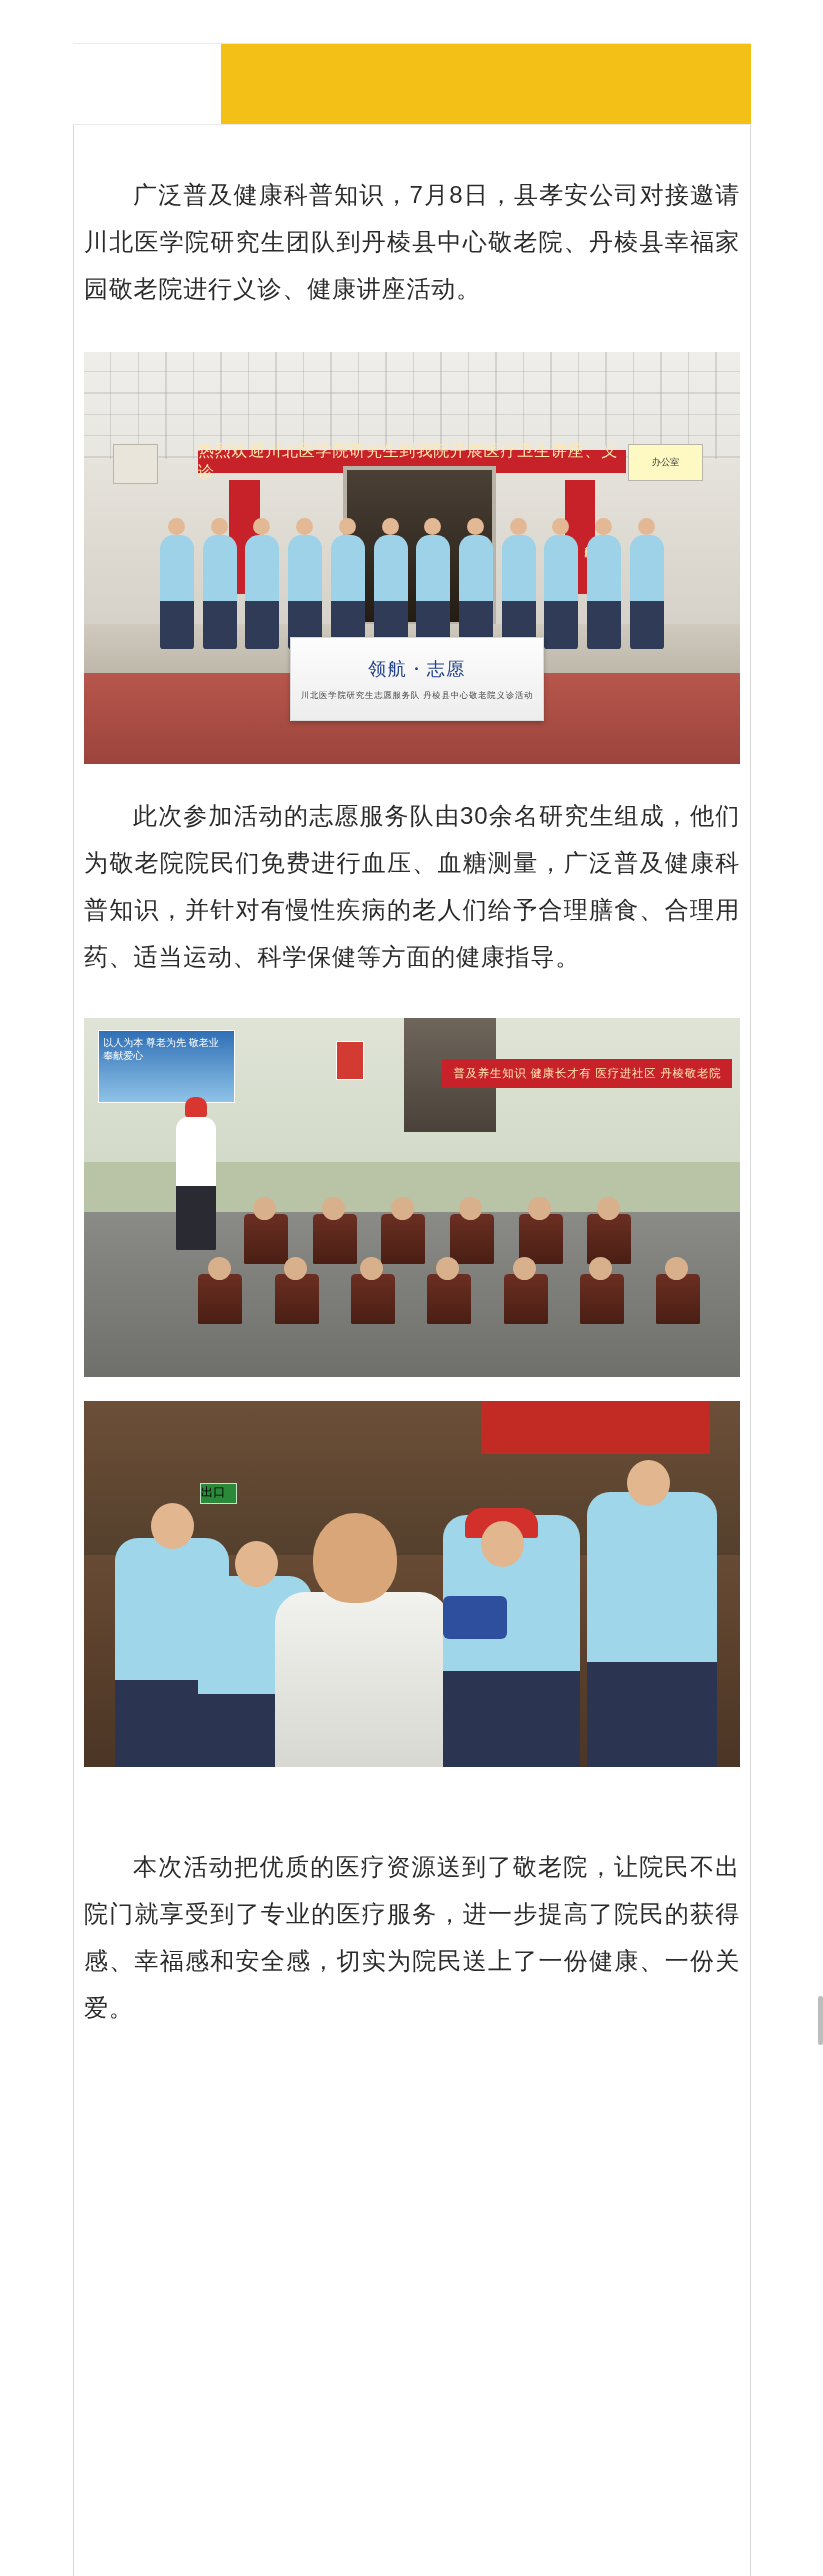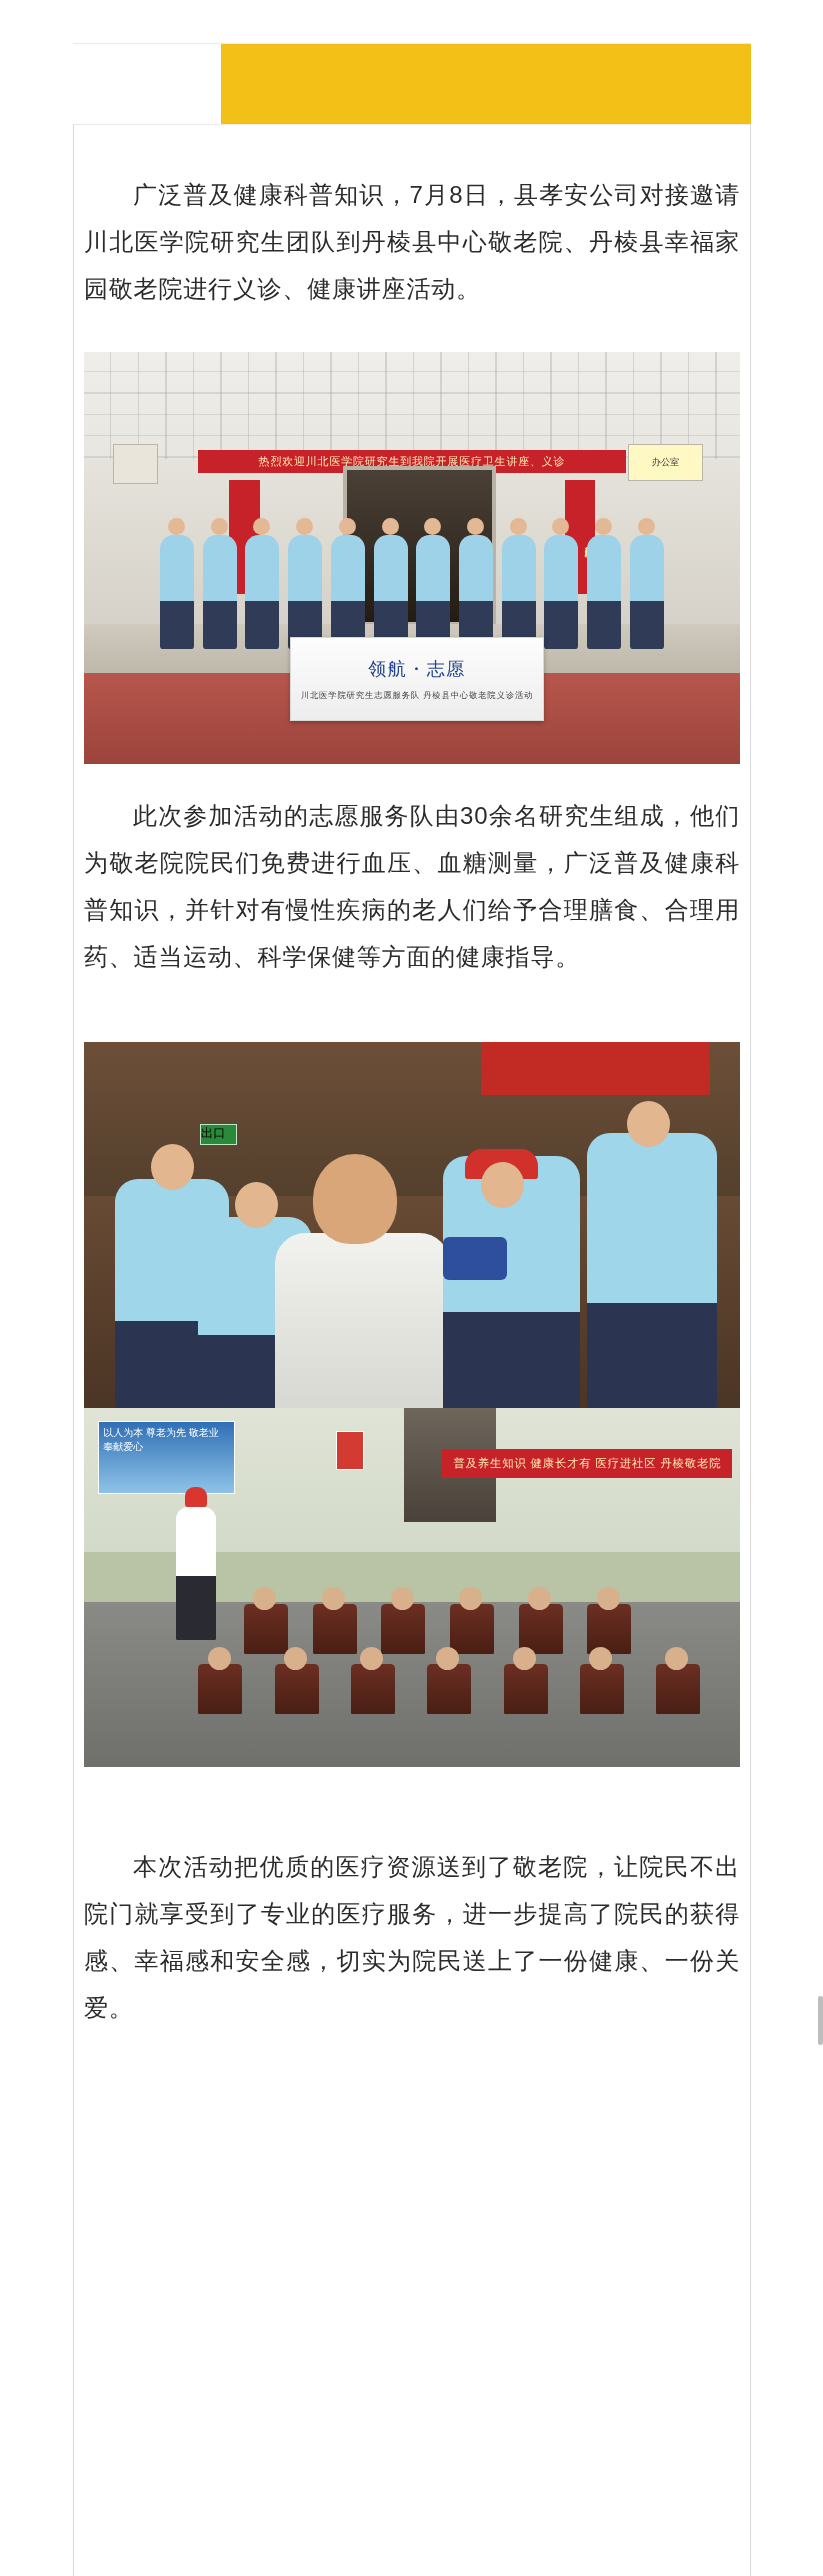--- a/index.html
+++ b/index.html
@@ -104,21 +104,21 @@
     background: linear-gradient(#e6e3dc, #d3cfc6);
   }
   .p1 .door {
     position:absolute; left: 259px; width: 153px; top: 114px; height: 160px;
     background: linear-gradient(#4a4036, #241c14);
     border: 4.6px solid #b9b2a6;
     box-sizing: border-box;
   }
   .p1 .small-banner {
     position:absolute; left: 114px; right: 114px; top: 98px; height: 23px;
-    background: #c7222a; color:#ffe9b0; font-size: 11px; letter-spacing:0.8px;
+    background: #c7222a; color:#ffe9b0; font-size: 16px; letter-spacing:0.8px;
     display:flex; align-items:center; justify-content:center;
   }
   .p1 .vbanner {
     position:absolute; top: 128px; width: 30.5px; height: 114px;
     background:#c7222a; color:#ffe9b0; font-size:10px; line-height:12.2px;
     writing-mode: vertical-rl; text-align:center; padding-top:4.6px; box-sizing:border-box;
   }
   .p1 .vbanner.left { left: 145px; }
   .p1 .vbanner.right { right: 145px; }
   .p1 .sign-white {
@@ -321,20 +321,65 @@
       <div class="white-banner">
         <div class="wb-title">领航・志愿</div>
         <div class="wb-sub">川北医学院研究生志愿服务队  丹棱县中心敬老院义诊活动</div>
       </div>
     </div>
 
     <div class="para-block second">
       <p class="para">此次参加活动的志愿服务队由30余名研究生组成，他们为敬老院院民们免费进行血压、血糖测量，广泛普及健康科普知识，并针对有慢性疾病的老人们给予合理膳食、合理用药、适当运动、科学保健等方面的健康指导。</p>
     </div>
 
+    <div class="photo p2">
+      <div class="wall"></div>
+      <div class="wall-lower"></div>
+      <div class="poster">以人为本  尊老为先
+敬老业  奉献爱心</div>
+      <div class="fire-box"></div>
+      <div class="door2"></div>
+      <div class="banner-red">普及养生知识  健康长才有  医疗进社区  丹棱敬老院</div>
+      <div class="floor"></div>
+
+      <div class="seat-row" style="bottom:113px;">
+        <div class="seat" style="left:160px;"></div>
+        <div class="seat" style="left:229px;"></div>
+        <div class="seat" style="left:297px;"></div>
+        <div class="seat" style="left:366px;"></div>
+        <div class="seat" style="left:435px;"></div>
+        <div class="seat" style="left:503px;"></div>
+        <div class="head" style="left:169px; bottom:44px;"></div>
+        <div class="head" style="left:238px; bottom:44px;"></div>
+        <div class="head" style="left:307px; bottom:44px;"></div>
+        <div class="head" style="left:375px; bottom:44px;"></div>
+        <div class="head" style="left:444px; bottom:44px;"></div>
+        <div class="head" style="left:513px; bottom:44px;"></div>
+      </div>
+
+      <div class="seat-row" style="bottom:53px;">
+        <div class="seat" style="left:114px;"></div>
+        <div class="seat" style="left:191px;"></div>
+        <div class="seat" style="left:267px;"></div>
+        <div class="seat" style="left:343px;"></div>
+        <div class="seat" style="left:420px;"></div>
+        <div class="seat" style="left:496px;"></div>
+        <div class="seat" style="left:572px;"></div>
+        <div class="head" style="left:124px; bottom:44px;"></div>
+        <div class="head" style="left:200px; bottom:44px;"></div>
+        <div class="head" style="left:276px; bottom:44px;"></div>
+        <div class="head" style="left:352px; bottom:44px;"></div>
+        <div class="head" style="left:429px; bottom:44px;"></div>
+        <div class="head" style="left:505px; bottom:44px;"></div>
+        <div class="head" style="left:581px; bottom:44px;"></div>
+      </div>
+
+      <div class="speaker"></div>
+    </div>
+
     <div class="photo p3">
       <div class="bg"></div>
       <div class="wall3"></div>
       <div class="red-top"></div>
       <div class="exit-sign">出口</div>
       <div class="table3"></div>
       <div class="chair3"></div>
       <div class="nurse" style="left: 30.5px; height: 229px;"></div>
       <div class="nurse-head" style="left: 67px; bottom: 218px;"></div>
       <div class="nurse" style="left: 114px; height: 191px;"></div>
@@ -342,65 +387,20 @@
       <div class="patient-body"></div>
       <div class="patient-head"></div>
       <div class="nurse" style="left: 359px; height: 252px; width: 137px;"></div>
       <div class="red-cap" style="left: 381px; bottom: 229px;"></div>
       <div class="nurse-head" style="left: 397px; bottom: 200px;"></div>
       <div class="nurse" style="left: 503px; height: 275px; width: 130px;"></div>
       <div class="nurse-head" style="left: 543px; bottom: 261px;"></div>
       <div class="cuff"></div>
     </div>
 
-    <div class="photo p2">
-      <div class="wall"></div>
-      <div class="wall-lower"></div>
-      <div class="poster">以人为本  尊老为先
-敬老业  奉献爱心</div>
-      <div class="fire-box"></div>
-      <div class="door2"></div>
-      <div class="banner-red">普及养生知识  健康长才有  医疗进社区  丹棱敬老院</div>
-      <div class="floor"></div>
-
-      <div class="seat-row" style="bottom:113px;">
-        <div class="seat" style="left:160px;"></div>
-        <div class="seat" style="left:229px;"></div>
-        <div class="seat" style="left:297px;"></div>
-        <div class="seat" style="left:366px;"></div>
-        <div class="seat" style="left:435px;"></div>
-        <div class="seat" style="left:503px;"></div>
-        <div class="head" style="left:169px; bottom:44px;"></div>
-        <div class="head" style="left:238px; bottom:44px;"></div>
-        <div class="head" style="left:307px; bottom:44px;"></div>
-        <div class="head" style="left:375px; bottom:44px;"></div>
-        <div class="head" style="left:444px; bottom:44px;"></div>
-        <div class="head" style="left:513px; bottom:44px;"></div>
-      </div>
-
-      <div class="seat-row" style="bottom:53px;">
-        <div class="seat" style="left:114px;"></div>
-        <div class="seat" style="left:191px;"></div>
-        <div class="seat" style="left:267px;"></div>
-        <div class="seat" style="left:343px;"></div>
-        <div class="seat" style="left:420px;"></div>
-        <div class="seat" style="left:496px;"></div>
-        <div class="seat" style="left:572px;"></div>
-        <div class="head" style="left:124px; bottom:44px;"></div>
-        <div class="head" style="left:200px; bottom:44px;"></div>
-        <div class="head" style="left:276px; bottom:44px;"></div>
-        <div class="head" style="left:352px; bottom:44px;"></div>
-        <div class="head" style="left:429px; bottom:44px;"></div>
-        <div class="head" style="left:505px; bottom:44px;"></div>
-        <div class="head" style="left:581px; bottom:44px;"></div>
-      </div>
-
-      <div class="speaker"></div>
-    </div>
-
     <div class="para-block third">
       <p class="para">本次活动把优质的医疗资源送到了敬老院，让院民不出院门就享受到了专业的医疗服务，进一步提高了院民的获得感、幸福感和安全感，切实为院民送上了一份健康、一份关爱。</p>
     </div>
 
   </div>
 
   <div class="scroll-ind"></div>
 </div>
 
 

